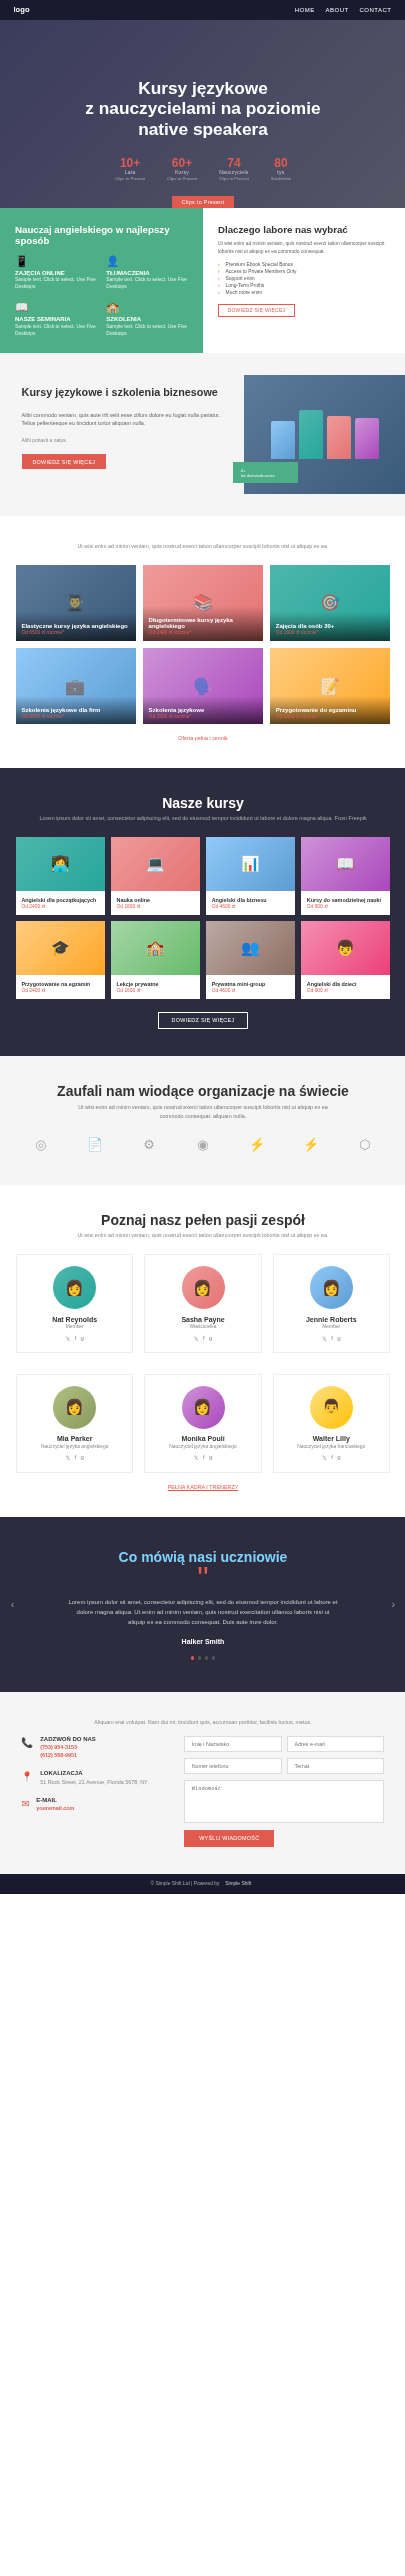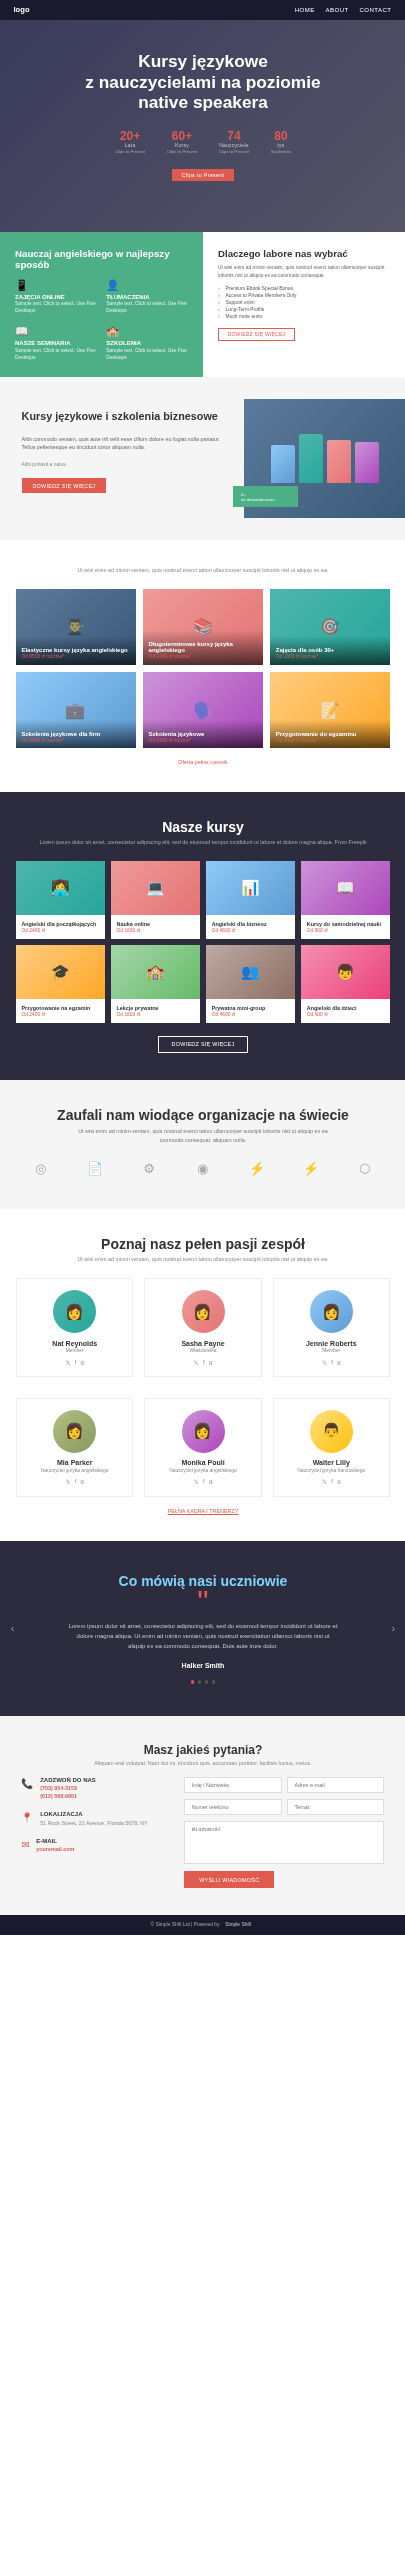--- a/index.html
+++ b/index.html
@@ -17,23 +17,23 @@
       z-index: 10;
     }
     .header-logo { color: #fff; font-size: 7.6px; font-weight: bold; }
     .header-nav { display: flex; gap: 10.8px; }
     .header-nav a { color: #fff; text-decoration: none; font-size: 6px; letter-spacing: 0.5px; }
 
     
     .hero {
       position: relative;
       background: #2c2c3e;
-      height: 232px;
-      display: flex;
-      align-items: center;
+      height: 208px;
+      display: flex;
+      align-items: flex-end;
       justify-content: center;
       overflow: hidden;
     }
     .hero-bg {
       position: absolute;
       inset: 0;
       background: linear-gradient(rgba(30,30,50,0.65), rgba(30,30,50,0.65)), #555;
       display: flex;
       align-items: center;
       justify-content: center;
@@ -463,21 +463,21 @@
 </header>
 
 <section class="hero">
   <div class="hero-bg">
     <div class="hero-bg-img"></div>
   </div>
   <div class="hero-content">
     <h1>Kursy językowe<br>z nauczycielami na poziomie<br>native speakera</h1>
     <div class="hero-stats">
       <div class="hero-stat">
-        <div class="num">20+</div>
+        <div class="num">10+</div>
         <div class="label">Lata</div>
         <div class="sublabel">Clips to Present</div>
       </div>
       <div class="hero-stat">
         <div class="num">60+</div>
         <div class="label">Kursy</div>
         <div class="sublabel">Clips to Present</div>
       </div>
       <div class="hero-stat">
         <div class="num">74</div>
@@ -768,21 +768,20 @@
     <div class="testimonial-dot"></div>
     <div class="testimonial-dot"></div>
     <div class="testimonial-dot"></div>
   </div>
   <div class="testimonial-arrow left">‹</div>
   <div class="testimonial-arrow right">›</div>
 </section>
 
 <section class="contact-section">
   <div style="text-align:center; margin-bottom:10.8px;">
-    <h2 class="section-title" style="text-align:center;">Masz jakieś pytania?</h2>
     <p style="font-size:5.4px;color:#888;text-align:center;">Aliquam erat volutpat. Nam dui mi, tincidunt quis, accumsan porttitor, facilisis luctus, metus.</p>
   </div>
   <div class="contact-layout">
     <div class="contact-left">
       <div class="contact-item">
         <div class="contact-icon">📞</div>
         <div>
           <div class="contact-label">ZADZWOŃ DO NAS</div>
           <div class="contact-value">
             <span class="highlight">(753) 954-3153</span>

